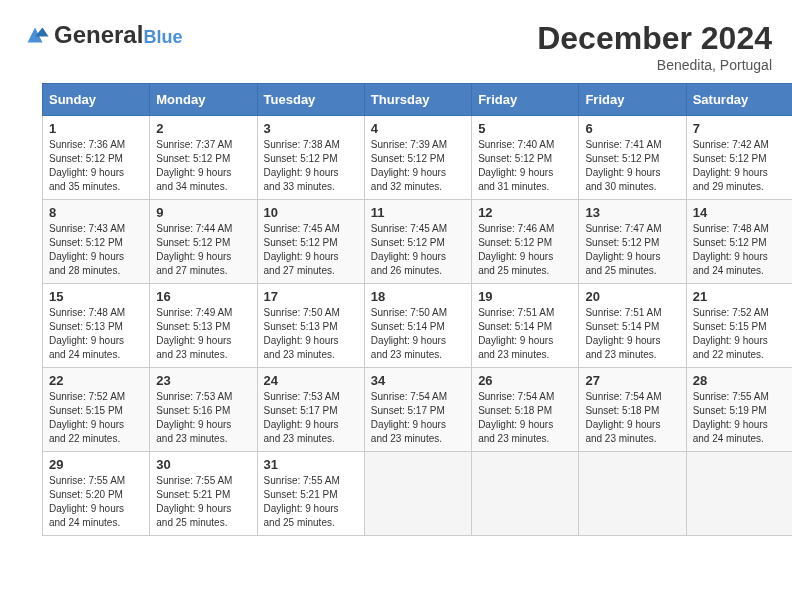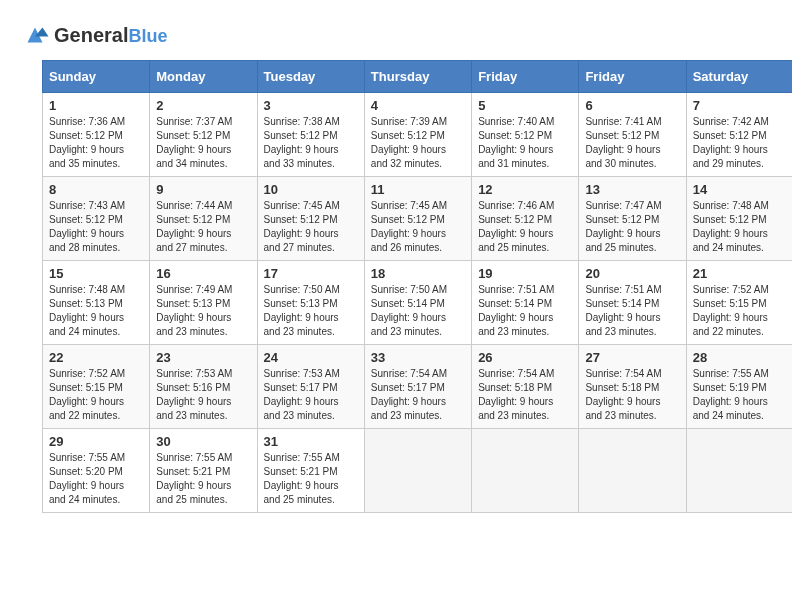--- a/index.html
+++ b/index.html
@@ -15,21 +15,21 @@
       justify-content: space-between;
       align-items: flex-start;
       margin-bottom: 10px;
     }
     .logo {
       display: flex;
       align-items: center;
       gap: 4px;
     }
     .logo-text-general {
-      font-size: 20px;
+      font-size: 24px;
       font-weight: bold;
       color: #333;
     }
     .logo-text-blue {
       font-size: 18px;
       font-weight: bold;
       color: #4a90d9;
       margin-top: 44px;
     }
     .logo-icon {
@@ -96,20 +96,24 @@
 <div class="header-area">
   <div class="logo">
     <svg class="logo-icon" viewBox="0 0 40 40" xmlns="http://www.w3.org/2000/svg">
       <polygon points="10,30 20,10 30,30" fill="#4a90d9"></polygon>
       <polygon points="20,22 30,10 38,22" fill="#2a6fb0"></polygon>
     </svg>
     <div>
       <span class="logo-text-general">General</span><span class="logo-text-blue">Blue</span>
     </div>
   </div>
+  <div class="title-area">
+    <div class="month-title">December 2024</div>
+    <div class="location">Benedita, Portugal</div>
+  </div>
 </div>
 
 <table>
   <thead>
     <tr id="header-row">
         <th>Sunday</th>
         <th>Monday</th>
         <th>Tuesday</th>
         <th>Thursday</th>
         <th>Friday</th>
@@ -142,21 +146,21 @@
         <td><span class="day-number">17</span><span class="cell-text">Sunrise: 7:50 AM<br>Sunset: 5:13 PM<br>Daylight: 9 hours and 23 minutes.</span></td>
         <td><span class="day-number">18</span><span class="cell-text">Sunrise: 7:50 AM<br>Sunset: 5:14 PM<br>Daylight: 9 hours and 23 minutes.</span></td>
         <td><span class="day-number">19</span><span class="cell-text">Sunrise: 7:51 AM<br>Sunset: 5:14 PM<br>Daylight: 9 hours and 23 minutes.</span></td>
         <td><span class="day-number">20</span><span class="cell-text">Sunrise: 7:51 AM<br>Sunset: 5:14 PM<br>Daylight: 9 hours and 23 minutes.</span></td>
         <td><span class="day-number">21</span><span class="cell-text">Sunrise: 7:52 AM<br>Sunset: 5:15 PM<br>Daylight: 9 hours and 22 minutes.</span></td>
       </tr>
       <tr>
         <td><span class="day-number">22</span><span class="cell-text">Sunrise: 7:52 AM<br>Sunset: 5:15 PM<br>Daylight: 9 hours and 22 minutes.</span></td>
         <td><span class="day-number">23</span><span class="cell-text">Sunrise: 7:53 AM<br>Sunset: 5:16 PM<br>Daylight: 9 hours and 23 minutes.</span></td>
         <td><span class="day-number">24</span><span class="cell-text">Sunrise: 7:53 AM<br>Sunset: 5:17 PM<br>Daylight: 9 hours and 23 minutes.</span></td>
-        <td><span class="day-number">33</span><span class="cell-text">Sunrise: 7:54 AM<br>Sunset: 5:17 PM<br>Daylight: 9 hours and 23 minutes.</span></td>
+        <td><span class="day-number">34</span><span class="cell-text">Sunrise: 7:54 AM<br>Sunset: 5:17 PM<br>Daylight: 9 hours and 23 minutes.</span></td>
         <td><span class="day-number">26</span><span class="cell-text">Sunrise: 7:54 AM<br>Sunset: 5:18 PM<br>Daylight: 9 hours and 23 minutes.</span></td>
         <td><span class="day-number">27</span><span class="cell-text">Sunrise: 7:54 AM<br>Sunset: 5:18 PM<br>Daylight: 9 hours and 23 minutes.</span></td>
         <td><span class="day-number">28</span><span class="cell-text">Sunrise: 7:55 AM<br>Sunset: 5:19 PM<br>Daylight: 9 hours and 24 minutes.</span></td>
       </tr>
       <tr>
         <td><span class="day-number">29</span><span class="cell-text">Sunrise: 7:55 AM<br>Sunset: 5:20 PM<br>Daylight: 9 hours and 24 minutes.</span></td>
         <td><span class="day-number">30</span><span class="cell-text">Sunrise: 7:55 AM<br>Sunset: 5:21 PM<br>Daylight: 9 hours and 25 minutes.</span></td>
         <td><span class="day-number">31</span><span class="cell-text">Sunrise: 7:55 AM<br>Sunset: 5:21 PM<br>Daylight: 9 hours and 25 minutes.</span></td>
         <td class="empty"></td>
         <td class="empty"></td>

